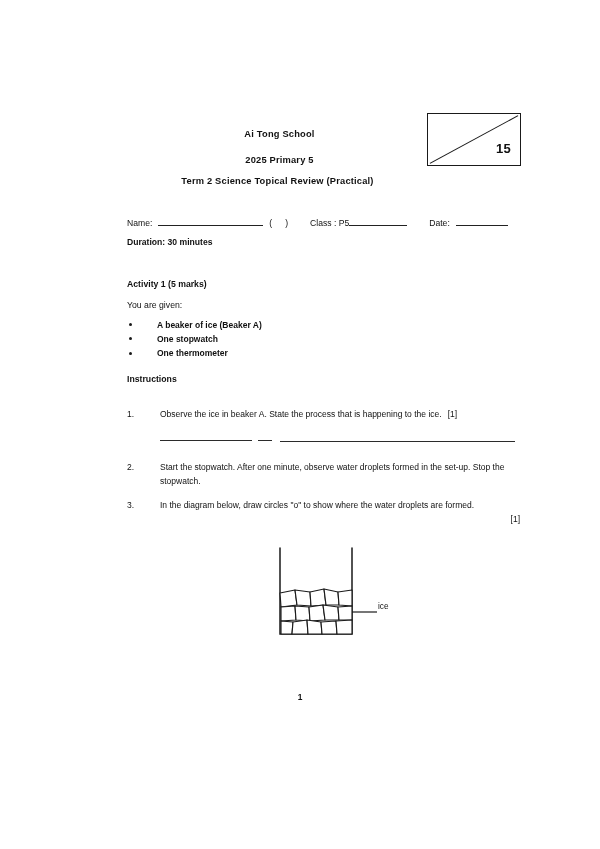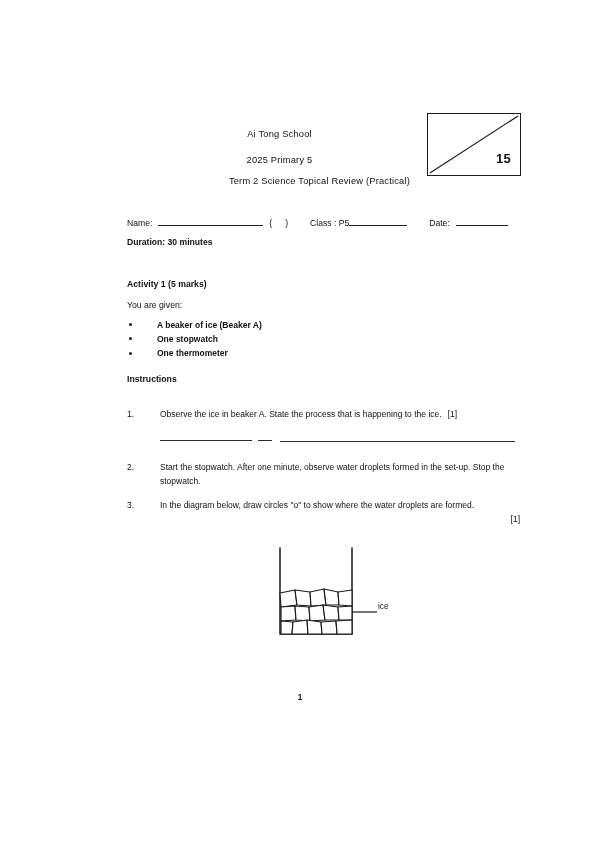--- a/index.html
+++ b/index.html
@@ -23,37 +23,37 @@
   
   .header-titles {
     position: absolute;
     left: 145px;
     top: 130px;
     width: 265px;
     text-align: center;
   }
   .title-line {
     font-size: 9.3px;
-    font-weight: normal;
+    font-weight: bold;
     letter-spacing: 0.2px;
     line-height: 1.05;
     margin-bottom: 11px;
     white-space: nowrap;
   }
   .title-line.school { margin-left: 4px; }
   .title-line.year { margin-left: 4px; margin-top: 16px; }
-  .title-line.exam { margin-left: 0px; text-align: right; }
+  .title-line.exam { margin-left: 0px; }
 
   
   .marks-box {
     position: absolute;
     left: 427px;
     top: 113px;
     width: 94px;
-    height: 63px;
+    height: 53px;
     border: 1.6px solid #1a1a1a;
     box-sizing: border-box;
   }
   .marks-box svg {
     position: absolute;
     left: 0; top: 0;
     width: 100%; height: 100%;
     display: block;
   }
   .marks-value {

